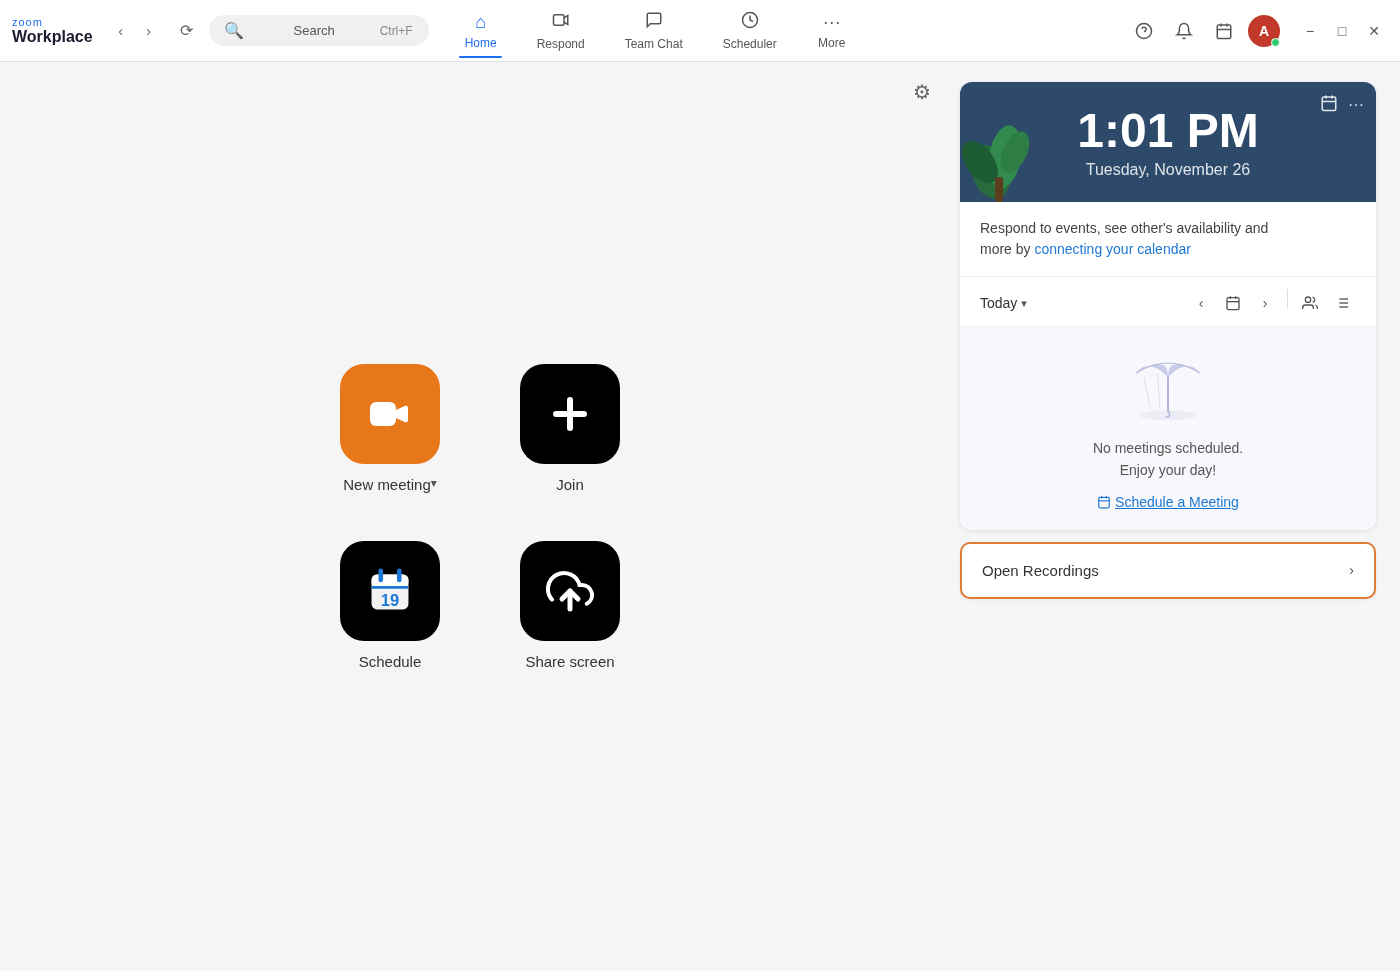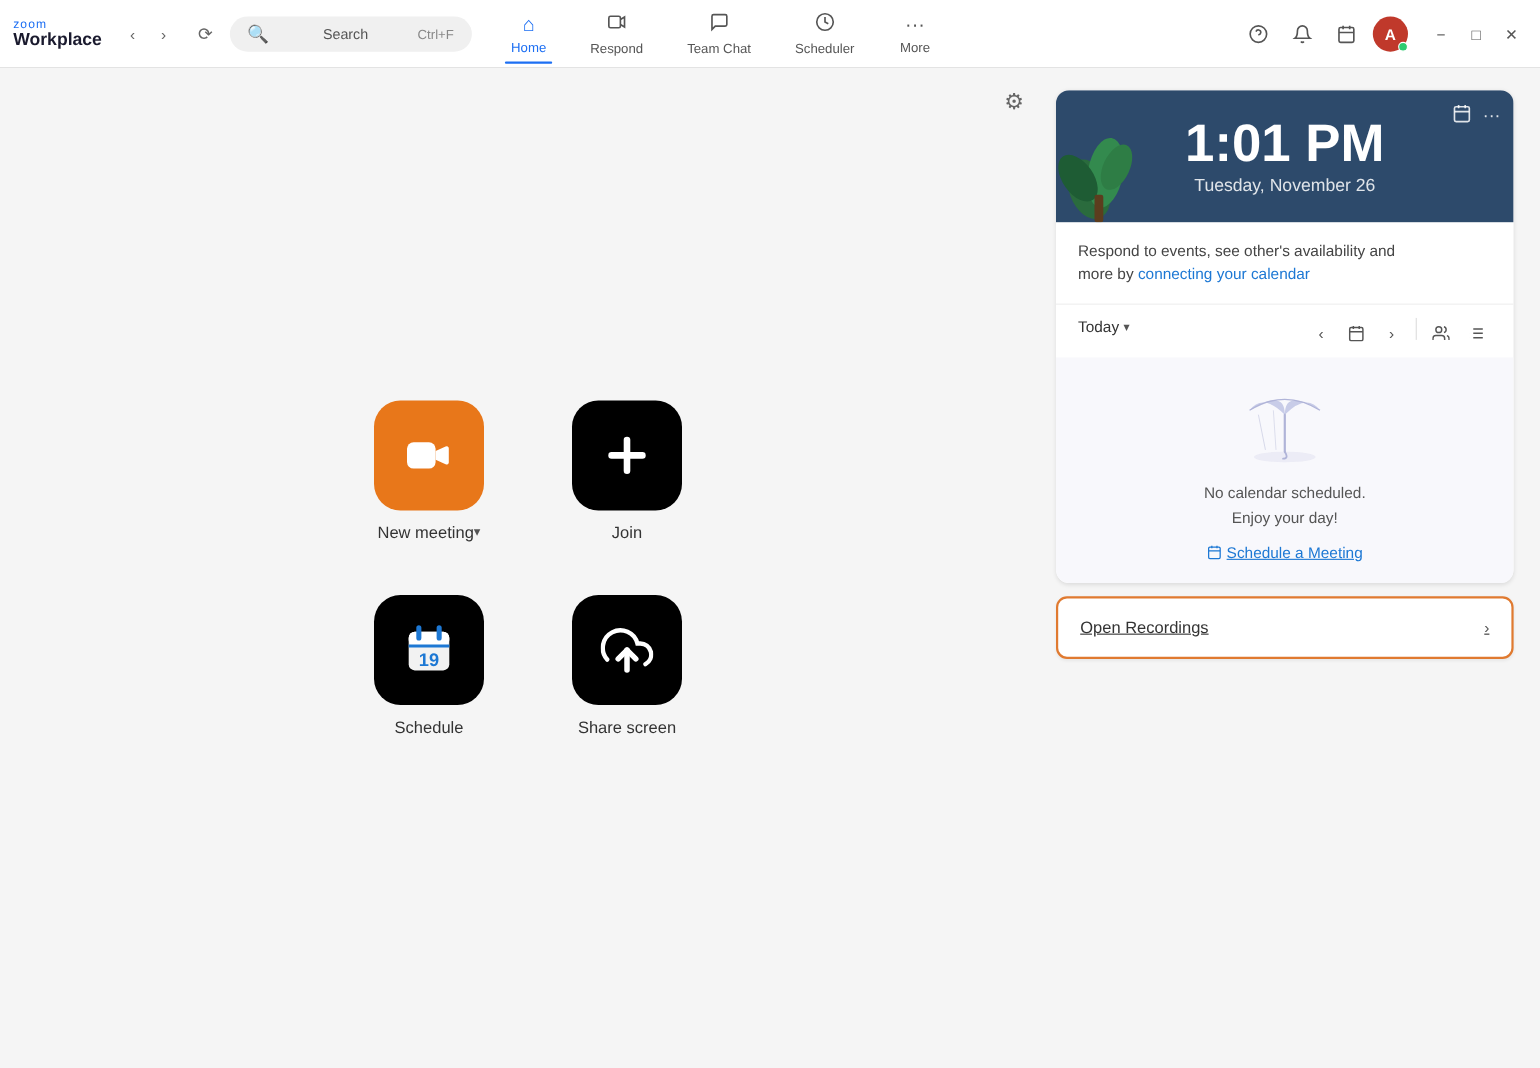--- a/index.html
+++ b/index.html
@@ -96,21 +96,21 @@
     }
     .cal-icon-btn { background: none; border: none; cursor: pointer; color: rgba(255,255,255,0.85); font-size: 16px; }
     .time-display { font-size: 48px; font-weight: 700; color: #fff; line-height: 1.1; }
     .date-display { font-size: 16px; color: rgba(255,255,255,0.85); margin-top: 4px; }
 
     .calendar-body { padding: 16px 20px; }
     .connect-text { font-size: 14px; color: #444; line-height: 1.5; }
     .connect-link { color: #1d78d4; cursor: pointer; text-decoration: none; }
 
     .calendar-nav {
-      display: flex; align-items: flex-start; padding: 12px 20px 8px;
+      display: flex; align-items: center; padding: 12px 20px 8px;
       border-top: 1px solid #eee; gap: 8px;
     }
     .today-btn {
       font-size: 14px; font-weight: 500; color: #333; background: none; border: none;
       cursor: pointer; display: flex; align-items: center; gap: 4px;
     }
     .today-dropdown { font-size: 11px; color: #555; }
     .cal-nav-arrows { display: flex; gap: 4px; margin-left: auto; }
     .cal-nav-btn { width: 28px; height: 28px; border: none; background: none; cursor: pointer; color: #555; font-size: 14px; border-radius: 4px; display: flex; align-items: center; justify-content: center; }
     .cal-view-btn { width: 28px; height: 28px; border: none; background: none; cursor: pointer; color: #555; font-size: 14px; border-radius: 4px; display: flex; align-items: center; justify-content: center; }
@@ -122,21 +122,20 @@
     }
     .umbrella-illustration { width: 100px; height: 80px; }
     .no-meetings-text { text-align: center; font-size: 14px; color: #555; line-height: 1.6; }
     .schedule-link { color: #1d78d4; cursor: pointer; display: flex; align-items: center; gap: 4px; font-size: 14px; text-decoration: underline; }
 
     .recordings-btn {
       background: #fff; border: 2px solid #e07a30; border-radius: 10px;
       padding: 18px 20px; cursor: pointer; display: flex; align-items: center;
       font-size: 15px; color: #333; font-weight: 400; gap: 8px;
       box-shadow: 0 1px 3px rgba(0,0,0,0.06);
-      text-decoration: underline;
     }
     .recordings-arrow { margin-left: auto; color: #555; font-size: 14px; }
   </style>
 </head>
 <body>
 
 <div class="titlebar">
   <div class="logo-area">
     <span class="logo-zoom">zoom</span>
     <span class="logo-workplace">Workplace</span>
@@ -366,21 +365,21 @@
         <svg class="umbrella-illustration" viewBox="0 0 120 100" fill="none">
           <ellipse cx="60" cy="88" rx="35" ry="6" fill="#e0e0ef" opacity="0.5"></ellipse>
           <path d="M60 40 Q60 10 20 35 Q35 15 60 40 Q85 15 100 35 Q60 10 60 40Z" fill="#c8cce8"></path>
           <path d="M20 35 Q60 10 100 35" stroke="#b0b4d8" stroke-width="1.5" fill="none"></path>
           <line x1="60" y1="40" x2="60" y2="82" stroke="#b0b4d8" stroke-width="2.5" stroke-linecap="round"></line>
           <path d="M60 82 Q65 90 58 90" stroke="#b0b4d8" stroke-width="2" fill="none" stroke-linecap="round"></path>
           <line x1="30" y1="40" x2="38" y2="80" stroke="#b8bcd8" stroke-width="1" opacity="0.6"></line>
           <line x1="47" y1="35" x2="50" y2="80" stroke="#b8bcd8" stroke-width="1" opacity="0.5"></line>
         </svg>
         <div class="no-meetings-text">
-          <span>No calendar scheduled.</span><br>
+          <span>No meetings scheduled.</span><br>
           <span>Enjoy your day!</span>
         </div>
         <a class="schedule-link">
           <svg width="14" height="14" viewBox="0 0 24 24" fill="none" stroke="#1d78d4" stroke-width="2">
               <rect x="3" y="4" width="18" height="18" rx="2"></rect>
               <line x1="3" y1="10" x2="21" y2="10"></line>
               <line x1="8" y1="2" x2="8" y2="6"></line>
               <line x1="16" y1="2" x2="16" y2="6"></line>
             </svg>
           <span>Schedule a Meeting</span>

